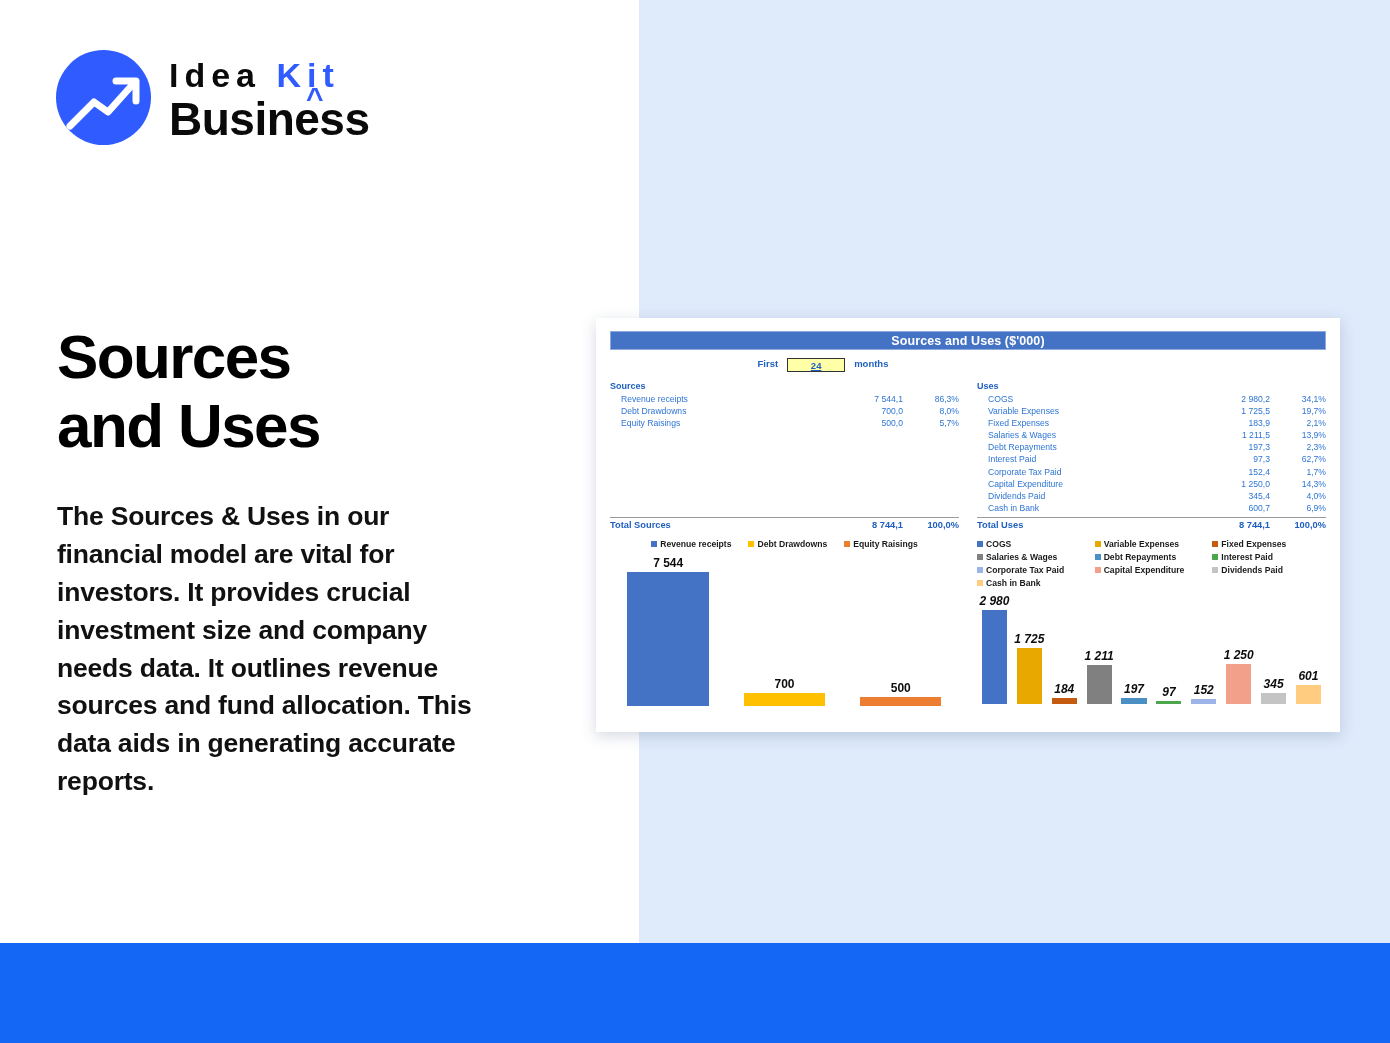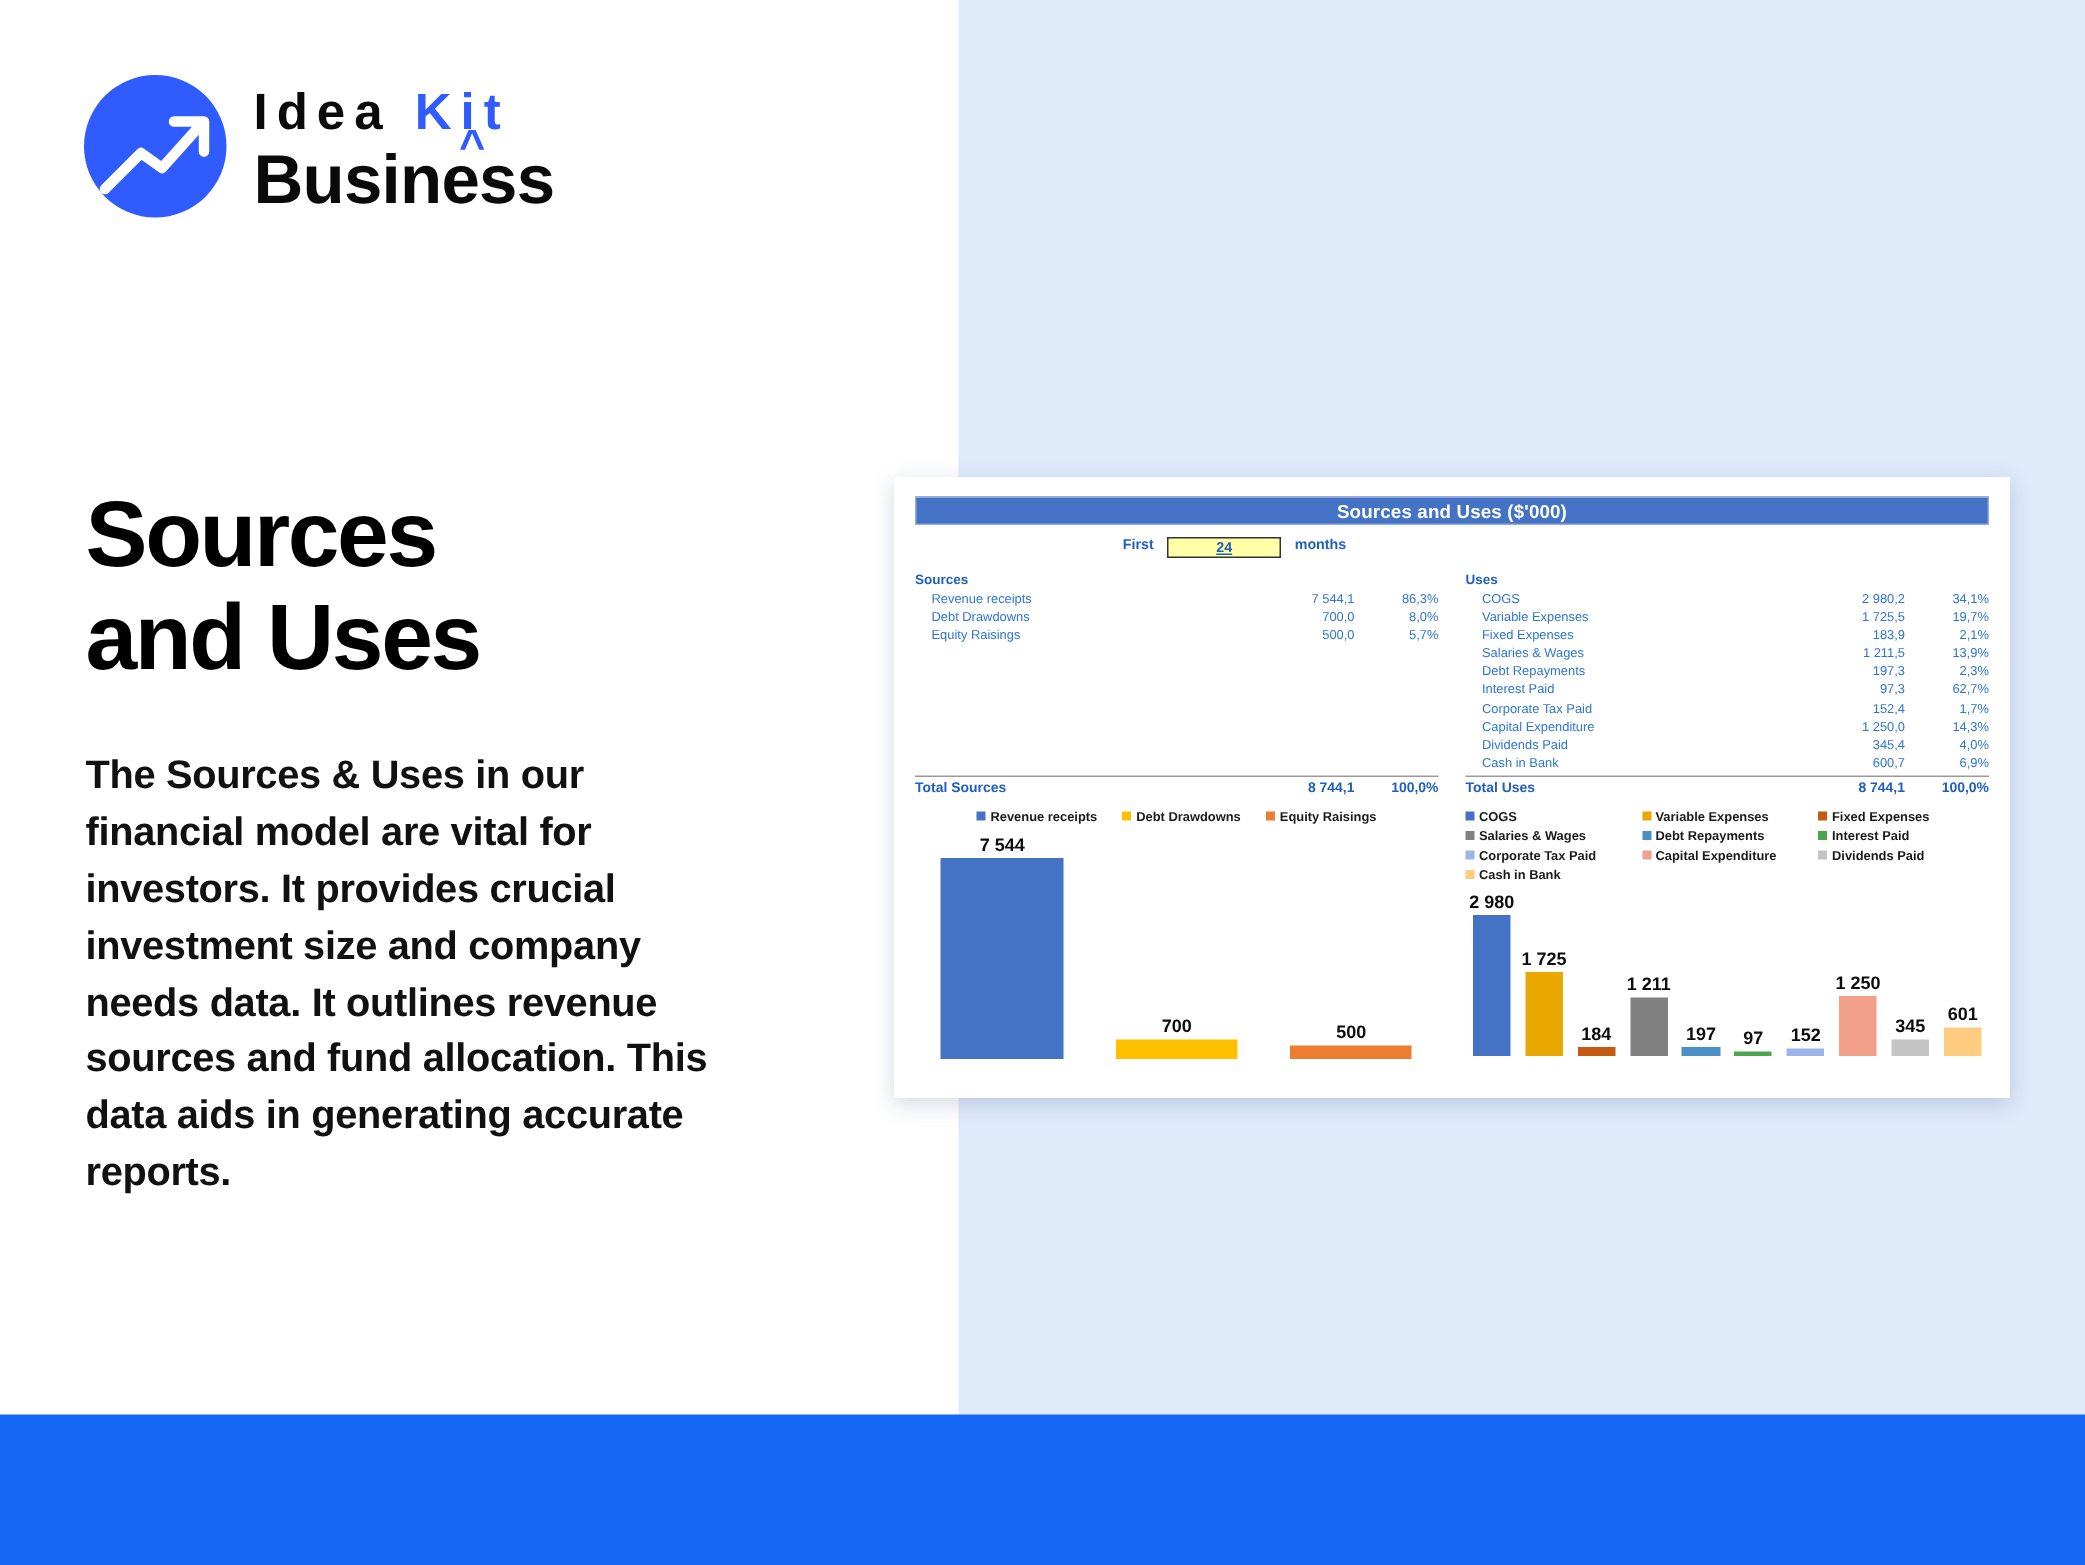--- a/index.html
+++ b/index.html
@@ -55,21 +55,21 @@
     letter-spacing:.1px;
   }
 
   
   #months-row {
     margin-top:8px; display:flex; align-items:flex-start; justify-content:center;
     gap:9px; font-size:9.5px; font-weight:bold; color:#1f5fbf;
     padding-right:290px;
   }
   #months-box {
-    width:76px; height:14px; background:#ffffa8; border:1.4px solid #333;
+    width:58px; height:14px; background:#ffffa8; border:1.4px solid #333;
     display:flex; align-items:center; justify-content:center;
     font-size:9.5px; font-weight:bold; color:#1f5fbf; text-decoration:underline;
   }
 
   
   #tables { display:flex; margin:9px 14px 0 14px; gap:18px; }
   .tbl { width:50%; font-size:8.6px; color:#2e75d4; }
   .tbl-head { font-weight:bold; color:#1f5fbf; margin-bottom:2px; font-size:9px; }
   .trow { display:flex; line-height:12.1px; }
   .tlabel { flex:1; padding-left:11px; white-space:nowrap; }
@@ -87,21 +87,21 @@
   .lg-item { display:flex; align-items:center; gap:3px; font-size:8.6px; font-weight:bold; color:#1a1a1a; white-space:nowrap; }
   .lg-sw { width:6px; height:6px; flex:none; }
 
   
   #legend-left { justify-content:center; gap:17px; margin-bottom:0; }
   
   #legend-right { display:grid; grid-template-columns:repeat(3,1fr); row-gap:3px; column-gap:4px; }
 
   .plot { position:relative; }
   #plot-left  { height:150px; margin-top:7px; }
-  #plot-right { height:110px; margin-top:6px; }
+  #plot-right { height:110px; margin-top:6px;font-style:italic; }
   .bars { position:absolute; left:0; right:0; bottom:0; top:0; display:flex; align-items:flex-end; }
   .bar-slot { display:flex; flex-direction:column; align-items:center; justify-content:flex-end; height:100%; }
   .bar-lbl { font-size:12px; font-weight:bold; color:#0d0d0d; margin-bottom:2px; white-space:nowrap; }
   .bar { width:100%; }
 </style>
 </head>
 <body>
 
 <div id="bg-left"></div>
 <div id="bg-right"></div>

